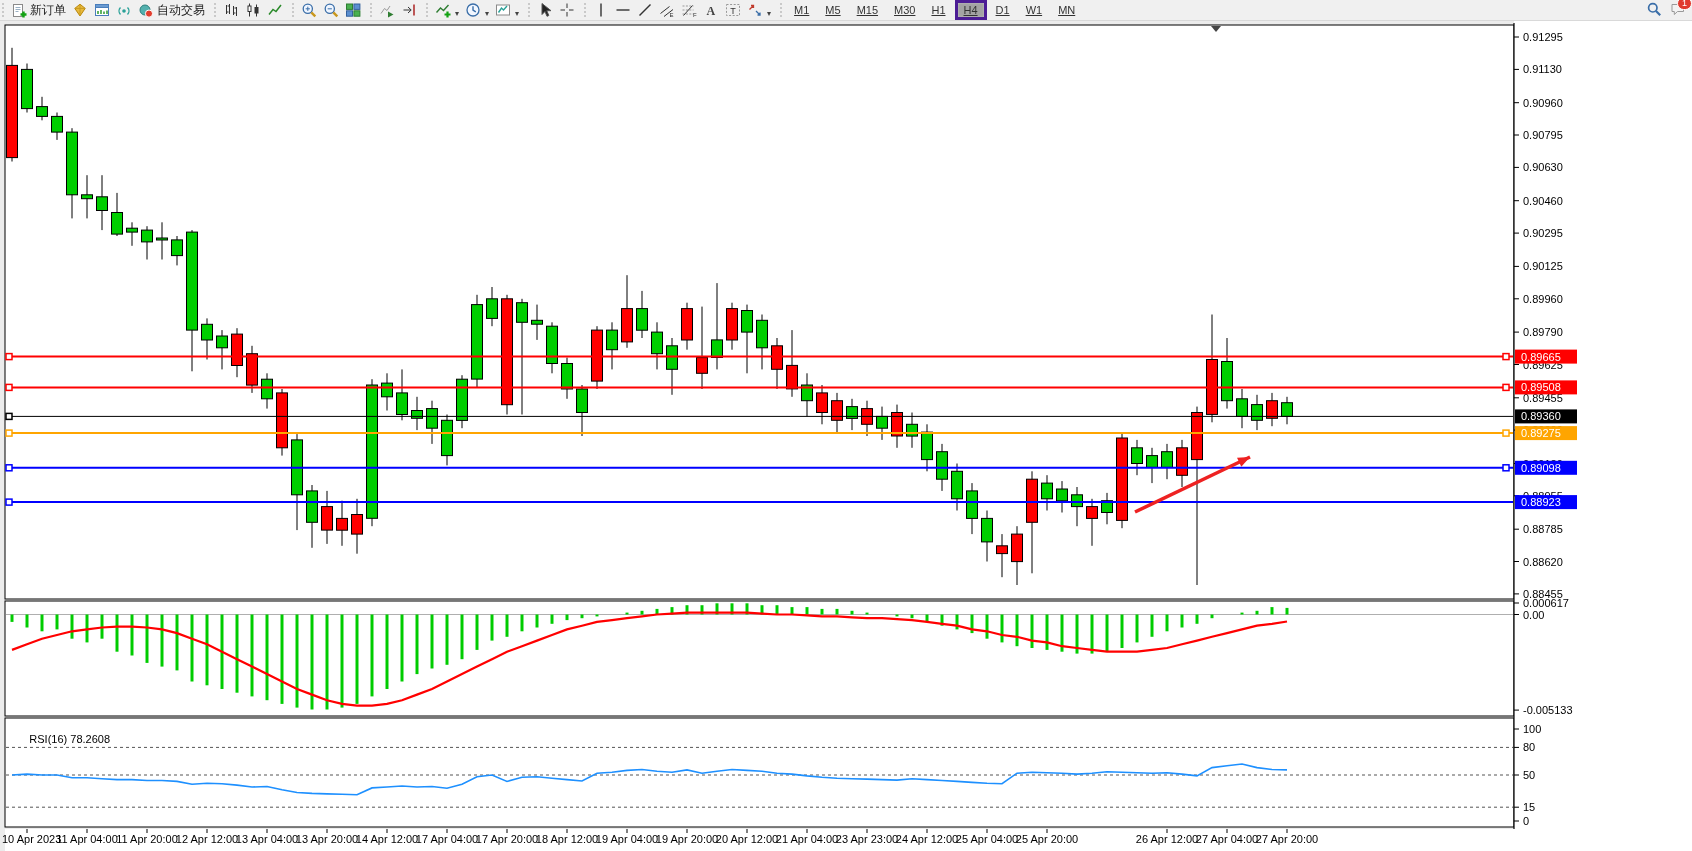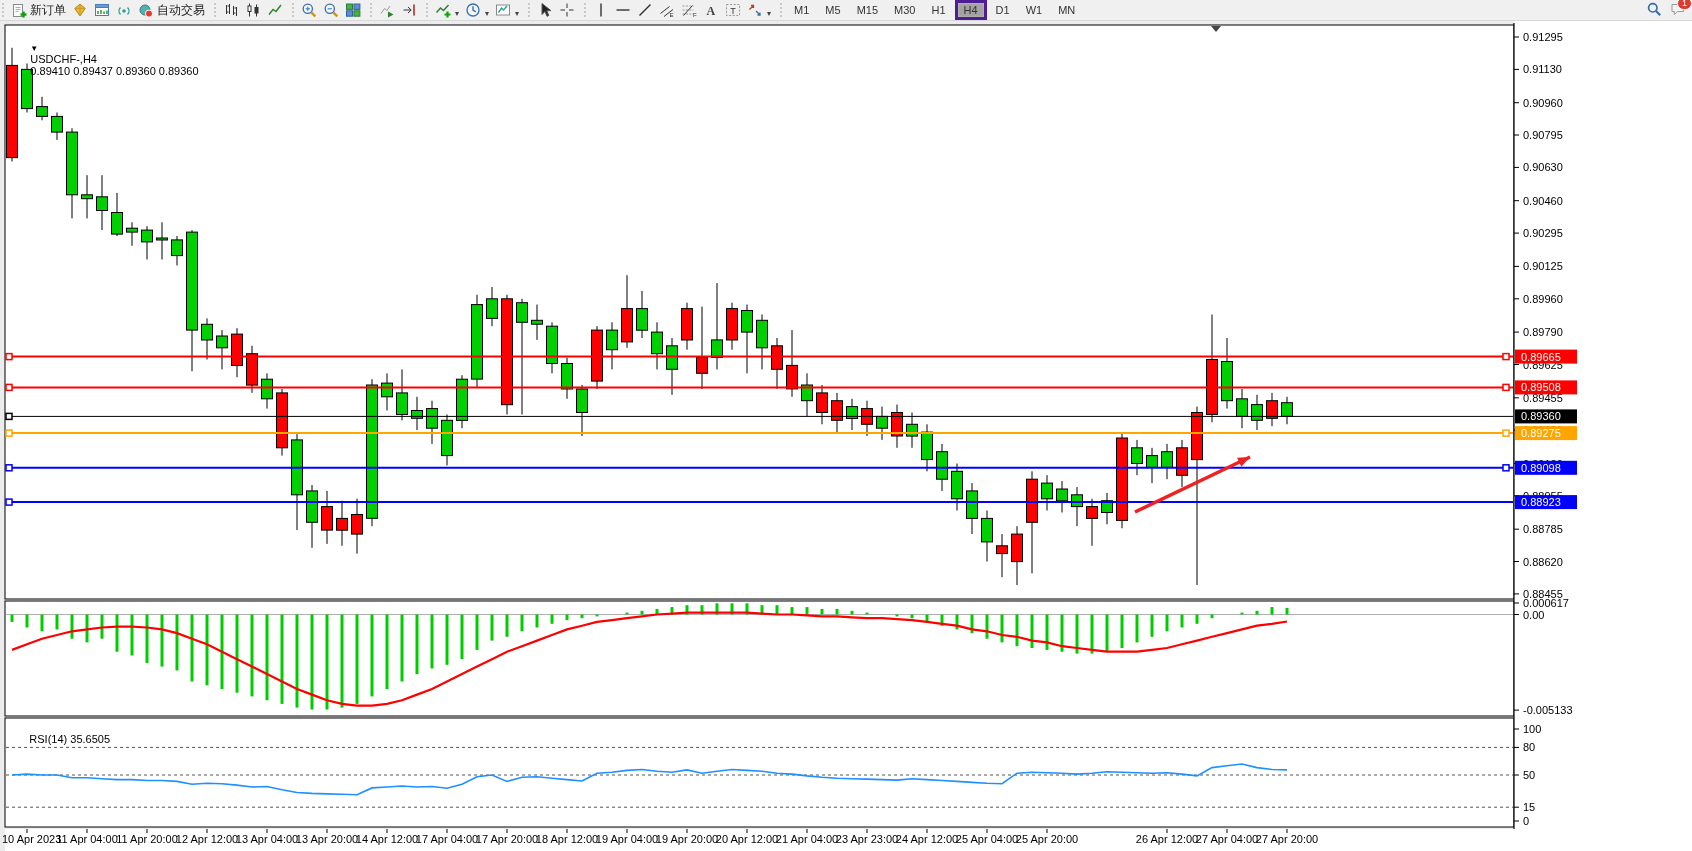--- a/index.html
+++ b/index.html
@@ -8,21 +8,21 @@
   #toolbar{position:absolute;left:0;top:0;width:1692px;height:20px;background:#f0f0f0;
     border-bottom:1px solid #d9d9d9;display:flex;align-items:center;font-size:12px;color:#222;}
   .grp{display:flex;align-items:center;height:20px;padding:0 4px 0 8px;position:relative;}
   .grp::before{content:"";position:absolute;left:2px;top:3px;bottom:3px;width:3px;
     border-left:2px dotted #c9c9c9;}
   .tbtn{display:flex;align-items:flex-end;gap:3px;padding:17px 3px;border-radius:2px;cursor:default;}
   .tbi{width:16px;height:16px;display:inline-block;}
   .tbi svg{width:16px;height:16px;display:block;}
   .tblabel{font-size:12px;white-space:nowrap;}
   .caret{font-size:8px;color:#444;margin-left:1px;}
-  .tf{padding:1px 6px;margin:0 1px;font-size:11px;color:#333;border:1px solid transparent;}
+  .tf{padding:1px 6px;margin:0 1px;font-size:11px;color:#333;border:1px solid transparent;text-decoration:underline;}
   .tf.active{background:#a3a3a3;border:3px solid #4c1d95;box-shadow:inset 0 0 2px #ccc;}
   #tb-right{margin-left:auto;display:flex;align-items:center;padding-right:6px;gap:8px;}
   .badge{position:absolute;right:-6px;top:-4px;background:#e03a2f;color:#fff;border-radius:8px;
     font-size:9px;line-height:11px;padding:0 4px;border:1px solid #fff;}
   .chatwrap{position:relative;}
   
   #chartwrap{position:absolute;left:0;top:21px;width:1503px;height:830px;background:#ececec;}
   #chart-svg{position:absolute;left:0;top:0;}
   .ovl{position:absolute;font-size:11px;color:#000;white-space:pre;}
 </style>
@@ -700,22 +700,17 @@
             <path d="M1212 593.5V597.2"></path>
             <path d="M1227 593.5V593.5"></path>
             <path d="M1242 593.5V591.6"></path>
             <path d="M1257 593.5V589.8"></path>
             <path d="M1272 593.5V586.1"></path>
             <path d="M1287 593.5V586.9"></path>
           </g>
           <path d="M12 628.9L27 623.3L42 617.7L57 614.0L72 610.3L87 608.4L102 606.5L117 605.6L132 605.6L147 606.5L162 608.4L177 612.1L192 617.7L207 623.3L222 630.7L237 638.2L252 645.6L267 653.1L282 660.5L297 668.0L312 673.6L327 679.2L342 682.9L357 684.7L372 684.7L387 682.9L402 679.2L417 673.6L432 668.0L447 660.5L462 653.1L477 645.6L492 638.2L507 630.7L522 625.2L537 619.6L552 614.0L567 608.4L582 604.7L597 600.9L612 599.1L627 597.2L642 595.4L657 593.5L672 592.6L687 591.6L702 591.6L717 591.6L732 591.6L747 591.6L762 592.6L777 593.5L792 593.5L807 594.4L822 595.4L837 595.4L852 596.3L867 597.2L882 597.2L897 598.2L912 599.1L927 600.9L942 602.8L957 604.7L972 608.4L987 610.3L1002 614.0L1017 615.8L1032 619.6L1047 621.4L1062 625.2L1077 627.0L1092 628.9L1107 630.7L1122 630.7L1137 630.7L1152 628.9L1167 627.0L1182 623.3L1197 619.6L1212 615.8L1227 612.1L1242 608.4L1257 604.7L1272 602.8L1287 600.5" stroke="#FF0000" stroke-width="2.2" fill="none"></path>
           <path d="M12 754.0L27 753.1L42 754.0L57 754.0L72 756.8L87 756.8L102 757.7L117 758.6L132 758.6L147 759.5L162 759.5L177 760.4L192 763.2L207 762.3L222 762.7L237 764.1L252 766.0L267 765.5L282 768.7L297 771.5L312 772.4L327 772.9L342 773.3L357 773.8L372 766.9L387 766.0L402 765.0L417 766.0L432 765.5L447 767.3L462 763.2L477 755.8L492 754.0L507 760.4L522 756.3L537 755.8L552 757.2L567 758.6L582 760.0L597 752.2L612 751.2L627 749.4L642 748.5L657 750.3L672 751.2L687 748.9L702 752.2L717 750.3L732 748.5L747 749.4L762 750.3L777 752.2L792 753.1L807 754.9L822 756.3L837 757.2L852 757.7L867 758.1L882 758.6L897 759.1L912 757.7L927 758.6L942 759.5L957 760.4L972 761.4L987 762.3L1002 762.7L1017 752.2L1032 751.2L1047 751.7L1062 752.2L1077 753.1L1092 752.2L1107 750.8L1122 751.2L1137 751.7L1152 752.2L1167 751.7L1182 753.1L1197 754.9L1212 746.6L1227 744.8L1242 743.0L1257 746.6L1272 748.5L1287 748.9" stroke="#1E90FF" stroke-width="1.6" fill="none"></path>
         </svg></div>
-    <div class="ovl" style="left:12px;top:8px;">
-      <span style="font-size:8px;">▼</span>
-      <span style="font-size:11px;">USDCHF-,H4</span>
-      <span style="font-size:11px;">0.89410 0.89437 0.89360 0.89360</span>
-    </div>
     <div class="ovl" style="left:11px;top:700px;font-size:11px;">
-      <span>RSI(14)</span> <span>35.6505</span>
+      <span>RSI(16)</span> <span>78.2608</span>
     </div>
   </div>
 </div>
 
 </body></html>

